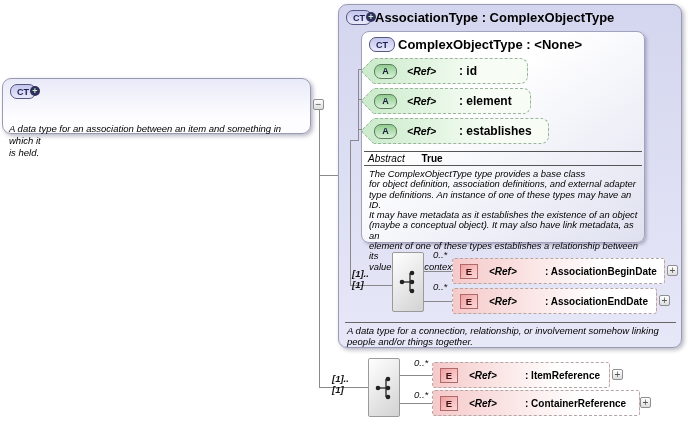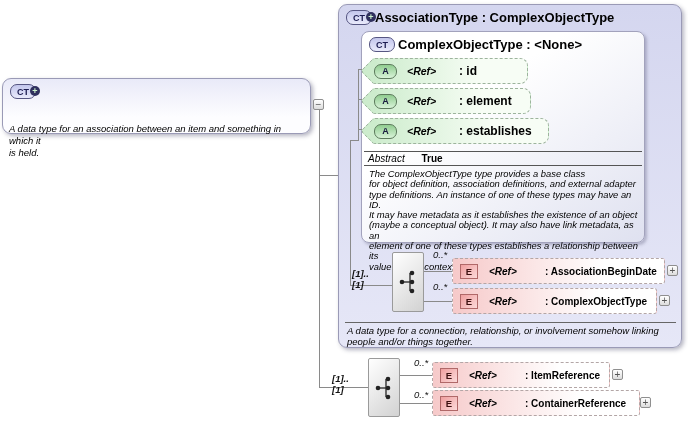--- a/index.html
+++ b/index.html
@@ -172,21 +172,21 @@
     <span class="e-badge">E</span>
     <span class="ref-col">&lt;Ref&gt;</span>
     <span class="name-col">: AssociationBeginDate</span>
   </div>
   <div class="handle" style="left:667px;top:265px">+</div>
 
   <div class="card" style="left:433px;top:281px">0..*</div>
   <div class="elem-box" style="left:452px;top:288px;width:203px">
     <span class="e-badge">E</span>
     <span class="ref-col">&lt;Ref&gt;</span>
-    <span class="name-col">: ComplexObjectType</span>
+    <span class="name-col">: AssociationEndDate</span>
   </div>
   <div class="handle" style="left:659px;top:295px">+</div>
 
   <div class="seqcard" style="left:332px;top:373px">[1]..[1]</div>
   <div class="seq-box" style="left:368px;top:358px;height:59px">
     <svg width="18" height="28" viewBox="0 0 18 28">
       <line x1="2" y1="14" x2="11" y2="14" stroke="#333" stroke-width="1.4"></line>
       <line x1="11" y1="5" x2="11" y2="23" stroke="#333" stroke-width="1.4"></line>
       <circle cx="3" cy="14" r="2.3" fill="#222"></circle>
       <circle cx="13" cy="5" r="2.3" fill="#222"></circle>

